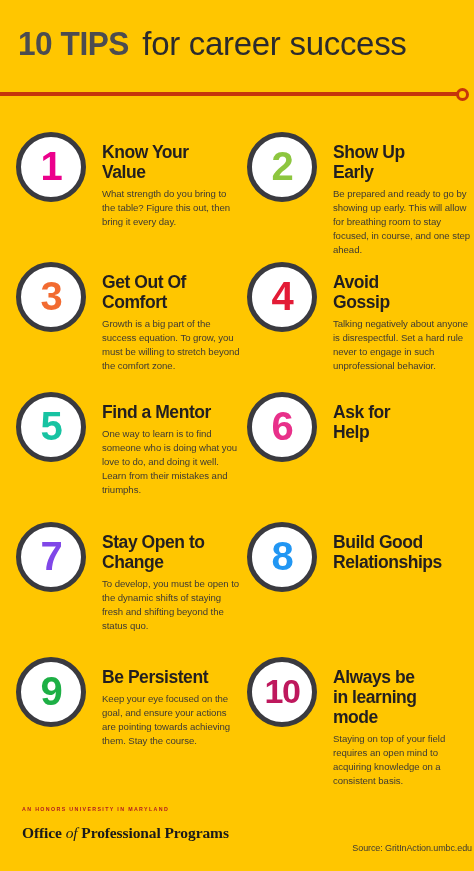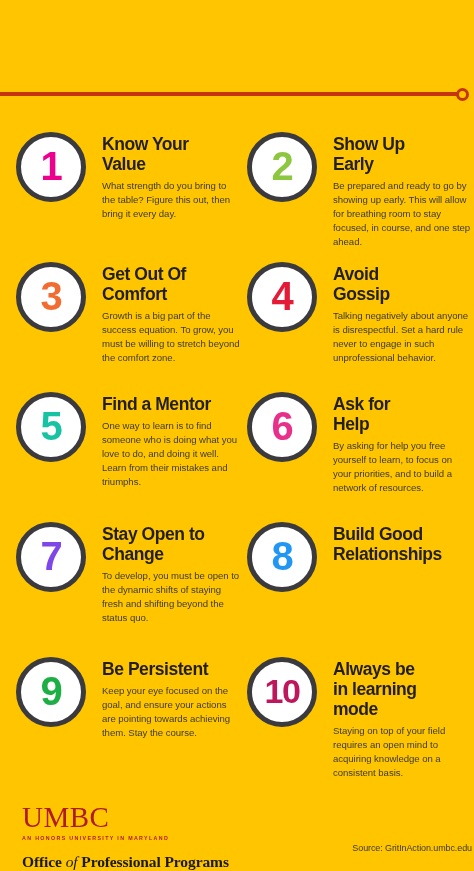--- a/index.html
+++ b/index.html
@@ -126,21 +126,21 @@
     top: 12px;
     width: 138px;
   }
   .tip-title {
     font-family: "Liberation Sans", sans-serif;
     font-weight: bold;
     font-size: 17.5px;
     line-height: 20px;
     color: #231F20;
     letter-spacing: -0.45px;
-    margin: 4px 0 5px 0;
+    margin: 12px 0 5px 0;
     white-space: pre-line;
   }
   .tip-text {
     font-family: "Liberation Sans", sans-serif;
     font-weight: normal;
     font-size: 9.6px;
     line-height: 14px;
     color: #3E3A33;
     letter-spacing: -0.05px;
     margin: 0;
@@ -196,20 +196,23 @@
     letter-spacing: -0.1px;
     white-space: nowrap;
   }
 </style>
 </head>
 <body>
 
 <div class="poster">
 
   <div class="header">
+    <div class="header-title">
+      <span class="title-strong">10 TIPS</span><span class="title-light">for career success</span>
+    </div>
     <div class="divider-wrap">
       <div class="divider-line"></div>
       <div class="divider-dot"></div>
     </div>
   </div>
 
   <div class="tips">
 
     <div class="tip-row" style="height:130px;">
       <div class="tip col-left">
@@ -267,21 +270,20 @@
           <p class="tip-text">One way to learn is to find someone who is doing what you love to do, and doing it well. Learn from their mistakes and triumphs.</p>
         </div>
       </div>
       <div class="tip col-right">
         <div class="badge" style="border-color: rgb(58, 58, 63);">
           <span class="badge-num" style="color: rgb(232, 48, 138);">6</span>
         </div>
         <div class="tip-body">
           <p class="tip-title">Ask for
 Help</p>
-          <p class="tip-text">By asking for help you free yourself to learn, to focus on your priorities, and to build a network of resources.</p>
         </div>
       </div>
     </div>
 
     <div class="tip-row" style="height:135px;">
       <div class="tip col-left">
         <div class="badge" style="border-color: rgb(58, 58, 63);">
           <span class="badge-num" style="color: rgb(128, 71, 232);">7</span>
         </div>
         <div class="tip-body">
@@ -321,20 +323,19 @@
 mode</p>
           <p class="tip-text">Staying on top of your field requires an open mind to acquiring knowledge on a consistent basis.</p>
         </div>
       </div>
     </div>
 
   </div>
 
   <div class="footer">
     <div class="umbc-block">
-      <div class="umbc-mark">UMBC</div>
       <div class="umbc-tag">AN HONORS UNIVERSITY IN MARYLAND</div>
       <div class="umbc-office"><span>Office </span><span class="it">of</span><span> Professional Programs</span></div>
     </div>
     <div class="source">Source: GritInAction.umbc.edu</div>
   </div>
 
 </div>
 
 </body></html>

